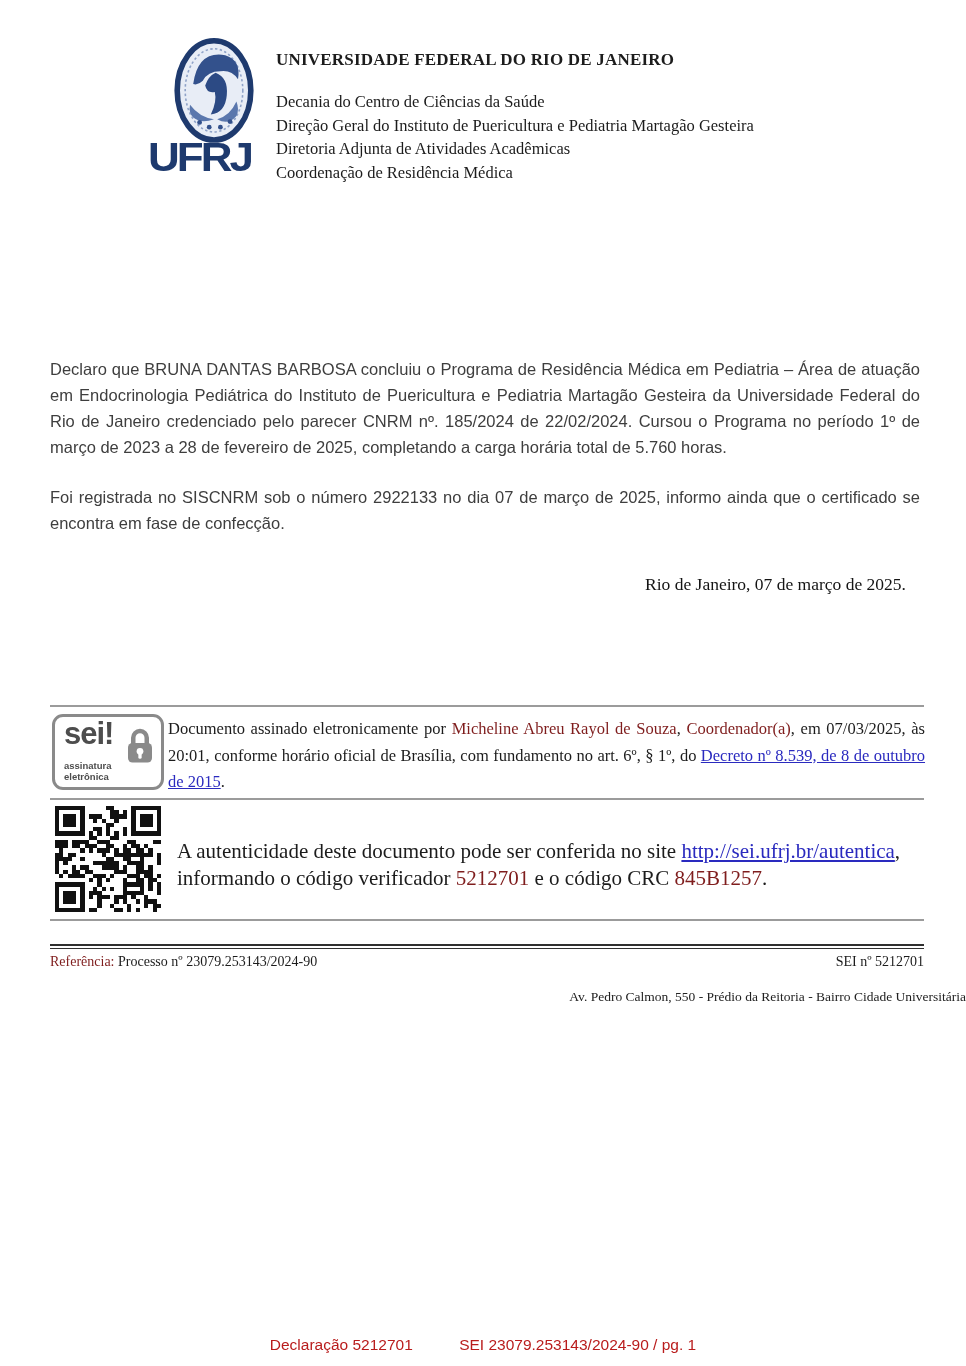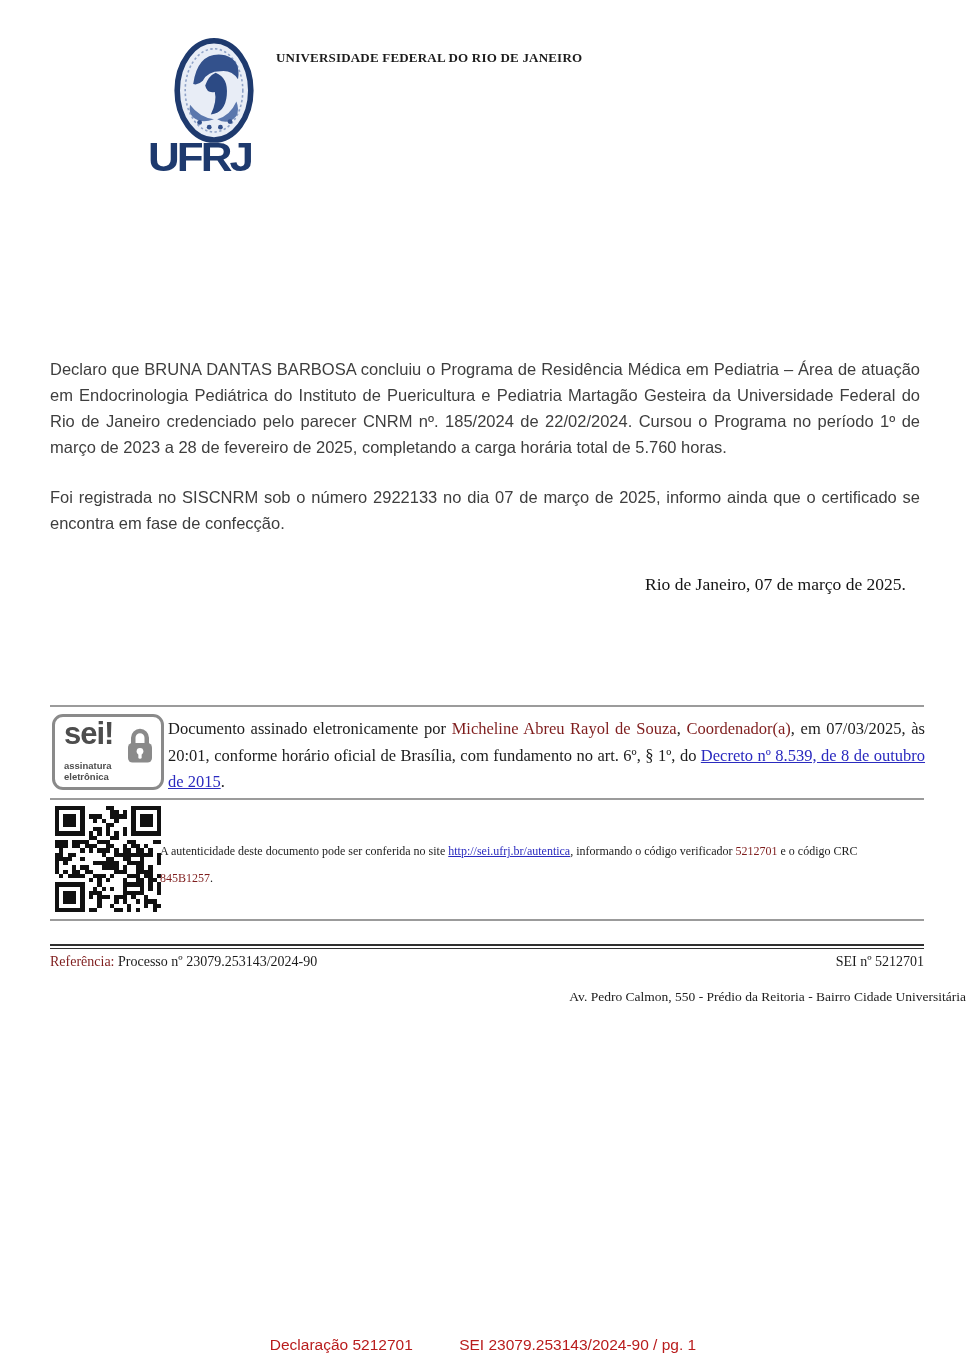--- a/index.html
+++ b/index.html
@@ -12,21 +12,21 @@
   
   .header { position:absolute; top:26px; left:150px; display:flex; }
   .logo-block { position:relative; width:124px; height:158px; flex:0 0 124px; }
   .crest { position:absolute; top:2px; left:16px; }
   .wordmark {
     position:absolute; left:-2px; top:106px;
     font-family:"Liberation Sans", sans-serif; font-weight:bold;
     font-size:44px; letter-spacing:-3px; color:#1e3a6e; transform:scaleY(.92);
   }
   .header-text { padding-top:24px; padding-left:2px; }
-  .org-name { font-size:13px; font-weight:bold; letter-spacing:.2px; margin-bottom:20px; }
+  .org-name { font-size:17px; font-weight:bold; letter-spacing:.2px; margin-bottom:20px; }
   .dept-lines { font-size:16.5px; line-height:23.5px; width:515px; }
   
   .banner {
     position:absolute; top:322px; left:56px; right:50px; height:24px;
     background:#d8d8d8; text-align:center; line-height:24px;
     font-size:17px; font-weight:bold; letter-spacing:.6px;
   }
   
   .body-text {
     position:absolute; left:50px; width:870px;
@@ -60,22 +60,22 @@
     position:absolute; left:9px; bottom:5px;
     font-family:"Liberation Sans", sans-serif; font-weight:bold;
     font-size:9.5px; line-height:10.5px; color:#4d4d4d;
   }
   .lock { position:absolute; right:6px; top:9px; }
   .sig-text {
     position:absolute; top:716px; left:168px; width:757px;
     font-size:16.5px; line-height:26.5px; text-align:justify;
   }
   .auth-text {
-    position:absolute; top:838px; left:160px; width:748px;
-    font-size:12px; line-height:26.5px;
+    position:absolute; top:838px; left:177px; width:748px;
+    font-size:21px; line-height:26.5px;
   }
   .qr { position:absolute; top:806px; left:55px; }
   b.seg { font-weight:normal; color:#7f1d1d; }
   a.doclink { color:#2a2abf; text-decoration:underline; cursor:pointer; }
   
   .ref-row {
     position:absolute; top:954px; left:50px; right:42px;
     display:flex; justify-content:space-between; font-size:14px;
   }
   .addr { position:absolute; left:0; width:100%; text-align:right; font-size:13.5px; color:#222; }
@@ -103,20 +103,26 @@
         <path d="M88 92 q-8 18 -24 22 q14 8 24 -4 q4 -8 0 -18 Z" fill="#5a77ad"></path>
         <circle cx="42" cy="118" r="3" fill="#33518c"></circle>
           <circle cx="54" cy="124" r="3" fill="#33518c"></circle>
         <circle cx="68" cy="124" r="3" fill="#33518c"></circle>
           <circle cx="80" cy="117" r="3" fill="#33518c"></circle>
       </svg>
       <div class="wordmark">UFRJ</div>
     </div>
     <div class="header-text">
       <div class="org-name">UNIVERSIDADE FEDERAL DO RIO DE JANEIRO</div>
+      <div class="dept-lines">
+        <div>Decania do Centro de Ciências da Saúde</div>
+        <div>Direção Geral do Instituto de Puericultura e Pediatria Martagão Gesteira</div>
+        <div>Diretoria Adjunta de Atividades Acadêmicas</div>
+        <div>Coordenação de Residência Médica</div>
+      </div>
     </div>
   </div>
 
 
   <p class="body-text" id="para1">Declaro que BRUNA DANTAS BARBOSA concluiu o Programa de Residência Médica em Pediatria – Área de atuação em Endocrinologia Pediátrica do Instituto de Puericultura e Pediatria Martagão Gesteira da Universidade Federal do Rio de Janeiro credenciado pelo parecer CNRM nº. 185/2024 de 22/02/2024. Cursou o Programa no período 1º de março de 2023 a 28 de fevereiro de 2025, completando a carga horária total de 5.760 horas.</p>
   <p class="body-text" id="para2">Foi registrada no SISCNRM sob o número 2922133 no dia 07 de março de 2025, informo ainda que o certificado se encontra em fase de confecção.</p>
 
   <div class="date-line">Rio de Janeiro, 07 de março de 2025.</div>
 
   <div class="rule" id="rule1"></div>

